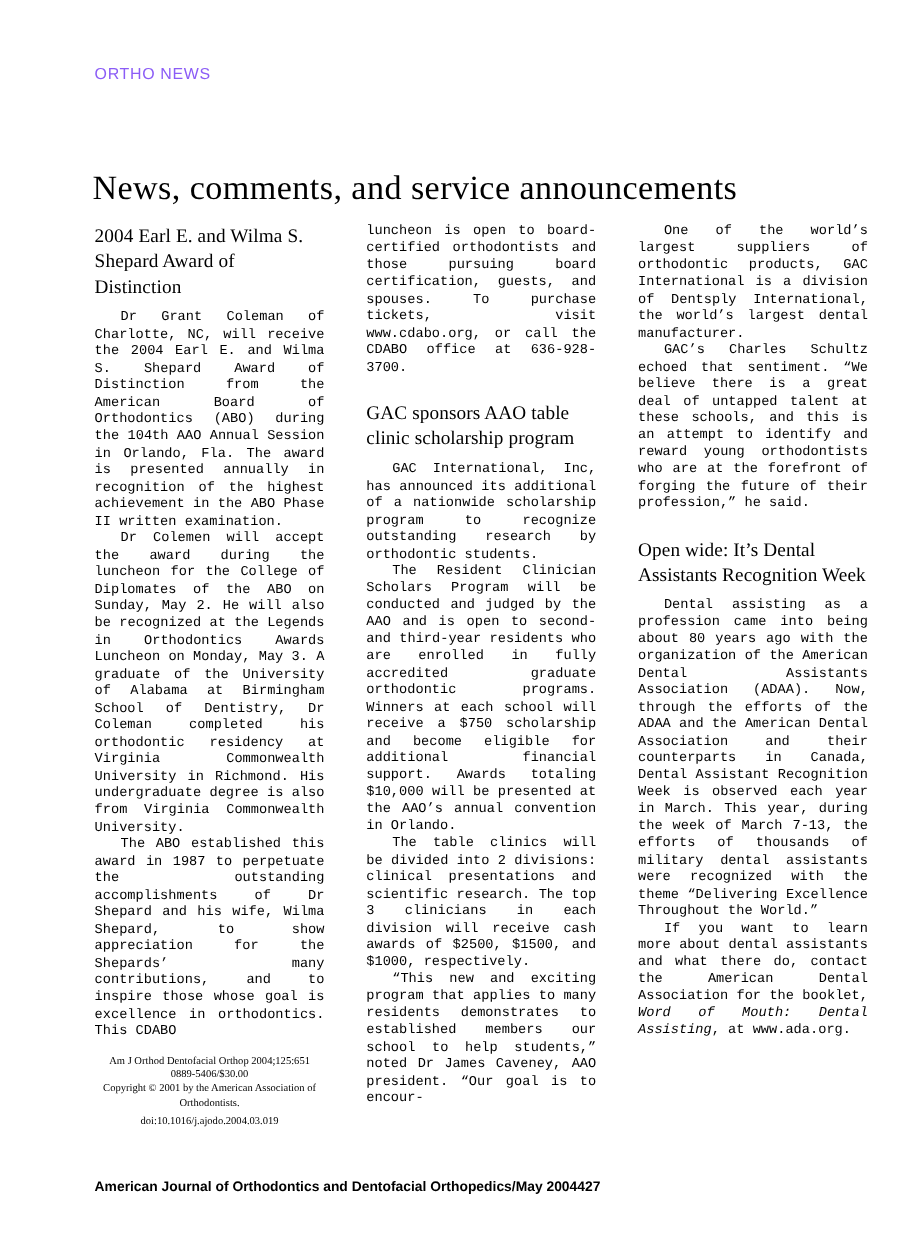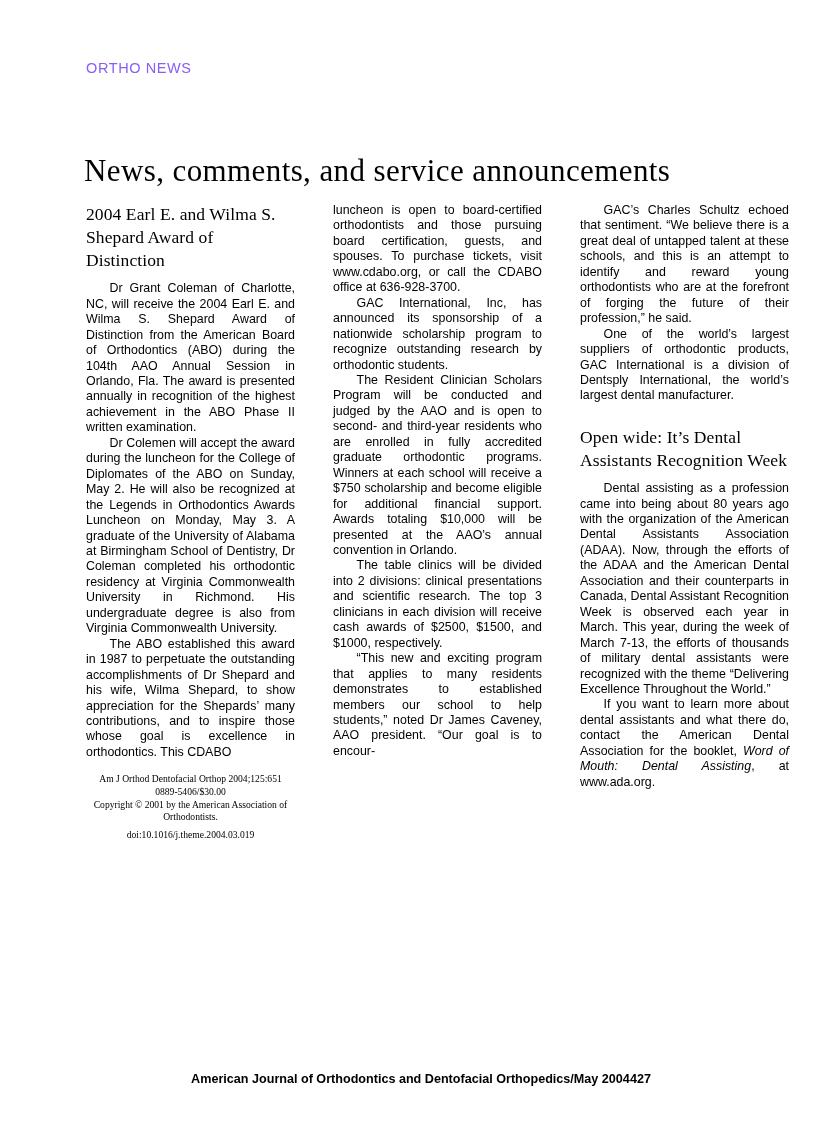--- a/index.html
+++ b/index.html
@@ -70,21 +70,21 @@
     line-height: 1.32;
     margin: 0 0 9px 0;
     letter-spacing: 0.1px;
   }
   .sec-head.spaced {
     margin-top: 22px;
   }
 
   p.body {
     margin: 0;
-    font-family: Liberation Sans, sans-serif;
+    font-family: Liberation Mono, monospace;
     font-size: 12.4px;
     line-height: 15.45px;
     text-align: justify;
     text-indent: 1.9em;
     hyphens: none;
     letter-spacing: 0.01px;
   }
 
   .footnote {
     margin-top: 13px;
@@ -103,21 +103,21 @@
 
   .ital { font-style: italic; }
 
   
   .footer {
     position: absolute;
     left: 86px;
     top: 1072px;
     width: 670px;
     display: flex;
-    justify-content: center;
+    justify-content: flex-start;
     align-items: baseline;
     font-family: "Liberation Sans", "DejaVu Sans", sans-serif;
     font-size: 12.6px;
     font-weight: bold;
     color: #000;
   }
   .footer-journal { white-space: nowrap; }
   .footer-page { white-space: nowrap; }
 </style>
 </head>
@@ -135,37 +135,38 @@
       <h2 class="sec-head">2004 Earl E. and Wilma S. Shepard Award of Distinction</h2>
       <p class="body">Dr Grant Coleman of Charlotte, NC, will receive the 2004 Earl E. and Wilma S. Shepard Award of Distinction from the American Board of Orthodontics (ABO) during the 104th AAO Annual Session in Orlando, Fla. The award is presented annually in recognition of the highest achievement in the ABO Phase II written examination.</p>
       <p class="body">Dr Colemen will accept the award during the luncheon for the College of Diplomates of the ABO on Sunday, May 2. He will also be recognized at the Legends in Orthodontics Awards Luncheon on Monday, May 3. A graduate of the University of Alabama at Birmingham School of Dentistry, Dr Coleman completed his orthodontic residency at Virginia Commonwealth University in Richmond. His undergraduate degree is also from Virginia Commonwealth University.</p>
       <p class="body">The ABO established this award in 1987 to perpetuate the outstanding accomplishments of Dr Shepard and his wife, Wilma Shepard, to show appreciation for the Shepards’ many contributions, and to inspire those whose goal is excellence in orthodontics. This CDABO</p>
 
       <div class="footnote">
         <p>Am J Orthod Dentofacial Orthop 2004;125:651</p>
         <p>0889-5406/$30.00</p>
         <p>Copyright © 2001 by the American Association of Orthodontists.</p>
         <div class="gap"></div>
-        <p>doi:10.1016/j.theme.2004.03.019</p>
+        <p>doi:10.1016/j.ajodo.2004.03.019</p>
       </div>
     </div>
 
     <div class="col">
       <p class="body" style="text-indent:0;">luncheon is open to board-certified orthodontists and those pursuing board certification, guests, and spouses. To purchase tickets, visit www.cdabo.org, or call the CDABO office at 636-928-3700.</p>
 
+      <h2 class="sec-head spaced">GAC sponsors AAO table clinic scholarship program</h2>
 
-      <p class="body">GAC International, Inc, has announced its sponsorship of a nationwide scholarship program to recognize outstanding research by orthodontic students.</p>
+      <p class="body">GAC International, Inc, has announced its additional of a nationwide scholarship program to recognize outstanding research by orthodontic students.</p>
       <p class="body">The Resident Clinician Scholars Program will be conducted and judged by the AAO and is open to second- and third-year residents who are enrolled in fully accredited graduate orthodontic programs. Winners at each school will receive a $750 scholarship and become eligible for additional financial support. Awards totaling $10,000 will be presented at the AAO’s annual convention in Orlando.</p>
       <p class="body">The table clinics will be divided into 2 divisions: clinical presentations and scientific research. The top 3 clinicians in each division will receive cash awards of $2500, $1500, and $1000, respectively.</p>
       <p class="body">“This new and exciting program that applies to many residents demonstrates to established members our school to help students,” noted Dr James Caveney, AAO president. “Our goal is to encour-</p>
     </div>
 
     <div class="col">
+      <p class="body">One of the world’s largest suppliers of orthodontic products, GAC International is a division of Dentsply International, the world’s largest dental manufacturer.</p>
       <p class="body">GAC’s Charles Schultz echoed that sentiment. “We believe there is a great deal of untapped talent at these schools, and this is an attempt to identify and reward young orthodontists who are at the forefront of forging the future of their profession,” he said.</p>
-      <p class="body">One of the world’s largest suppliers of orthodontic products, GAC International is a division of Dentsply International, the world’s largest dental manufacturer.</p>
 
       <h2 class="sec-head spaced">Open wide: It’s Dental Assistants Recognition Week</h2>
 
       <p class="body">Dental assisting as a profession came into being about 80 years ago with the organization of the American Dental Assistants Association (ADAA). Now, through the efforts of the ADAA and the American Dental Association and their counterparts in Canada, Dental Assistant Recognition Week is observed each year in March. This year, during the week of March 7-13, the efforts of thousands of military dental assistants were recognized with the theme “Delivering Excellence Throughout the World.”</p>
 
       <p class="body"><span>If you want to learn more about dental assistants and what there do, contact the American Dental Association for the booklet, </span><span class="ital">Word of Mouth: Dental Assisting</span><span>, at www.ada.org.</span></p>
     </div>
 
   </div>
 

